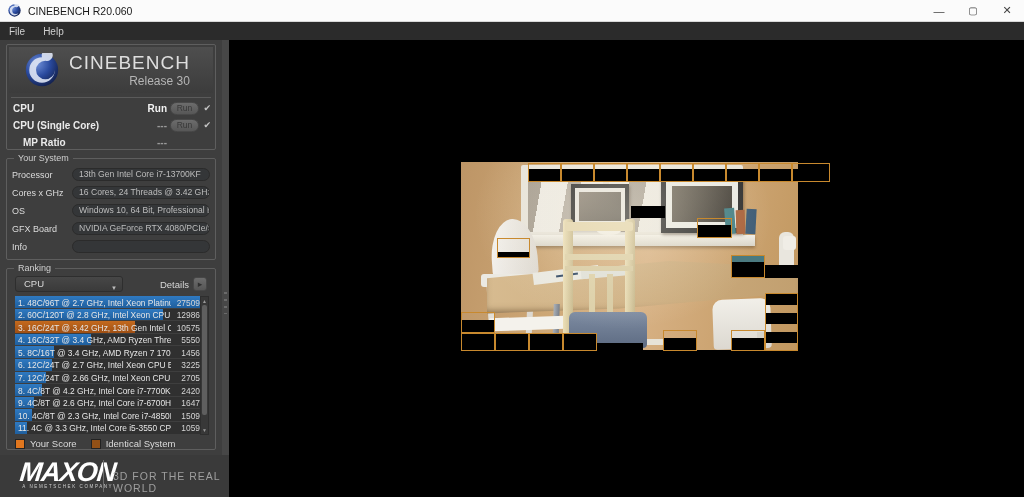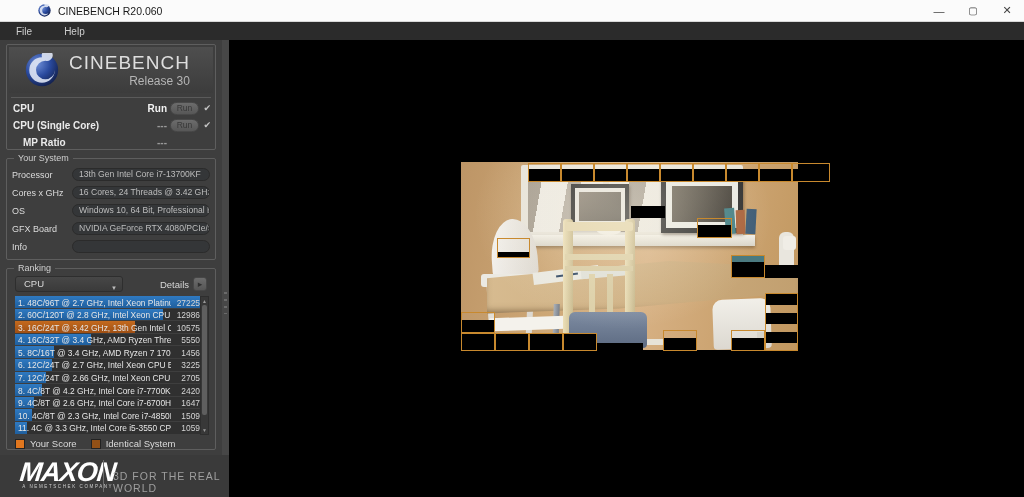--- a/index.html
+++ b/index.html
@@ -2,32 +2,32 @@
 <html><head>
 <meta charset="utf-8">
 <style>
   * { box-sizing: border-box; margin: 0; padding: 0; }
   html,body { width:1024px; height:497px; overflow:hidden; background:#000;
     font-family:"Liberation Sans", sans-serif; }
   #app { position:relative; width:1024px; height:497px; background:#000; }
 
   
   .titlebar { position:absolute; left:0; top:0; width:1024px; height:22px;
-    background:#fbfbfb; display:flex; align-items:center; border-bottom:1px solid #d8d8d8;padding-left:30px; }
+    background:#fbfbfb; display:flex; align-items:center; border-bottom:1px solid #d8d8d8; }
   .titlebar .appicon { width:13px; height:13px; margin-left:8px; }
   .titlebar .title { font-size:10.5px; color:#1a1a1a; margin-left:7px; flex:1; }
   .wincontrols { display:flex; height:100%; }
   .winbtn { width:34px; height:100%; display:flex; align-items:center; justify-content:center;
     font-size:11px; color:#444; cursor:default; }
   .winbtn.max { font-size:10px; }
 
   
   .menubar { position:absolute; left:0; top:22px; width:1024px; height:18px;
     background:#2b2b2b; display:flex; align-items:center; }
-  .menu-item { color:#cfcfcf; font-size:10px; padding:0 16px; height:100%;
+  .menu-item { color:#cfcfcf; font-size:10px; padding:0 9px; height:100%;
     display:flex; align-items:center; }
 
   
   .left-panel { position:absolute; left:0; top:40px; width:222px; height:415px; background:#3e3e3e; }
   .splitter { position:absolute; left:222px; top:40px; width:7px; height:415px; background:#474747; }
   .splitter .dots { position:absolute; left:2px; top:252px; width:3px; height:22px;
     background:repeating-linear-gradient(#6a6a6a 0 2px, transparent 2px 7px); }
 
   .group { position:absolute; border:1px solid #5e5e5e; border-radius:2px; }
   .group-title { position:absolute; top:-6px; left:7px; background:#3e3e3e; padding:0 4px;
@@ -345,21 +345,21 @@
       <div class="rank-filter">
         <span>CPU</span>
         <span class="arrow">▼</span>
       </div>
       <span class="details-label">Details</span>
       <div class="details-btn">▸</div>
       <div class="rank-list">
           <div class="rank-row">
             <div class="rank-bar blue" style="width: 100%;"></div>
             <div class="rank-text">1. 48C/96T @ 2.7 GHz, Intel Xeon Platinum 8168 CPU</div>
-            <div class="rank-score">27225</div>
+            <div class="rank-score">27509</div>
           </div>
           <div class="rank-row">
             <div class="rank-bar blue" style="width: 78.5%;"></div>
             <div class="rank-text">2. 60C/120T @ 2.8 GHz, Intel Xeon CPU E7-4890 v2</div>
             <div class="rank-score">12986</div>
           </div>
           <div class="rank-row">
             <div class="rank-bar self" style="width: 64%;"></div>
             <div class="rank-text">3. 16C/24T @ 3.42 GHz, 13th Gen Intel Core i7-13700</div>
             <div class="rank-score">10575</div>

